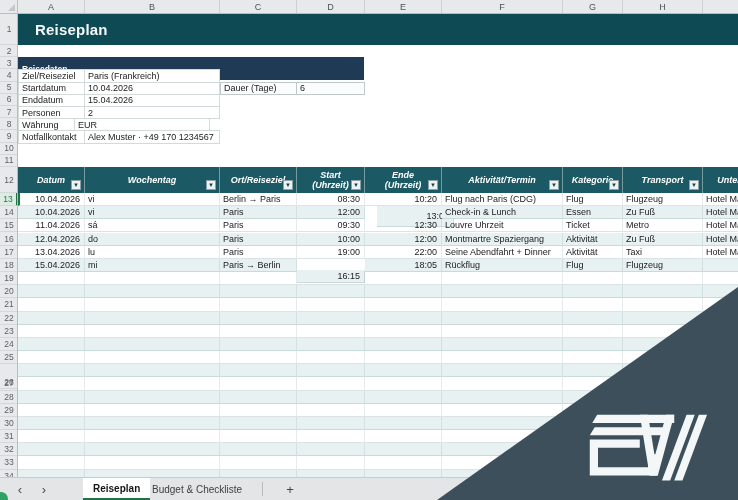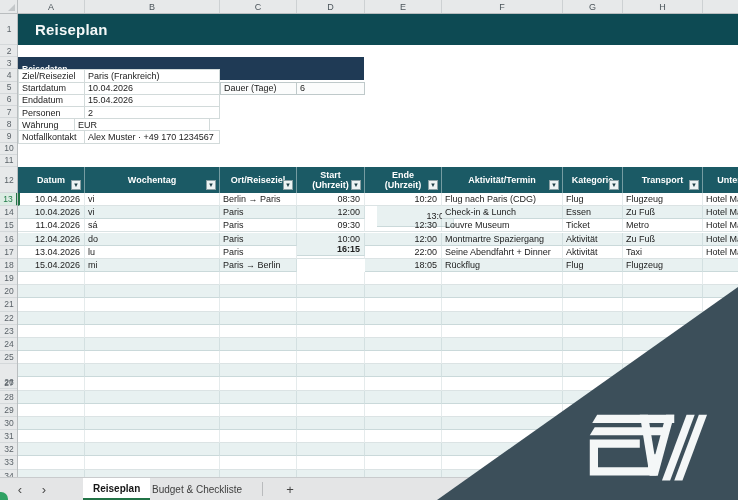--- a/index.html
+++ b/index.html
@@ -34,21 +34,21 @@
   .cell{position:absolute;box-sizing:border-box;font-size:9px;color:#1c1c1c;
         display:flex;align-items:center;overflow:hidden;white-space:nowrap;}
   .info-label{border:1px solid #d2dada;padding-left:3px;background:#fff;}
   .info-value{border:1px solid #d2dada;padding-left:3px;background:#fff;}
   .dauer{border:1px solid #bfc9ca;padding-left:3px;background:#fbfcfc;}
 
   
   .th{position:absolute;background:#1b5a65;color:#fff;box-sizing:border-box;
       border-right:1px solid rgba(255,255,255,.4);display:flex;flex-direction:column;
       align-items:center;justify-content:center;font-size:9px;font-weight:bold;line-height:10px;
-      text-align:center;overflow:hidden;}
+      text-align:center;overflow:hidden;font-style:italic;}
   .filterbtn{position:absolute;right:3px;bottom:3px;width:10px;height:10px;background:#edf3f3;
       border:1px solid #8aa0a4;box-sizing:border-box;display:flex;align-items:center;justify-content:center;
       color:#1d3d44;font-size:6px;line-height:6px;font-weight:normal;}
 
   
   .drow-cell{border-right:1px solid rgba(127,157,160,.20);border-bottom:1px solid rgba(127,157,160,.28);
       padding:0 3px;}
   .al-r{justify-content:flex-end;padding-right:4px;}
   .band{background:#e8f1f1;}
   .sel-cell{border-left:2px solid #217346;}
@@ -216,21 +216,21 @@
         <div class="cell drow-cell band al-r" style="left: 359px; top: 192.17px; width: 77px; height: 21px;">13:00</div>
         <div class="cell drow-cell band" style="left: 424px; top: 192.17px; width: 121px; height: 13.17px;">Check-in &amp; Lunch</div>
         <div class="cell drow-cell band" style="left: 545px; top: 192.17px; width: 60px; height: 13.17px;">Essen</div>
         <div class="cell drow-cell band" style="left: 605px; top: 192.17px; width: 80px; height: 13.17px;">Zu Fuß</div>
         <div class="cell drow-cell band" style="left: 685px; top: 192.17px; width: 75px; height: 13.17px;">Hotel Mar</div>
         <div class="cell drow-cell al-r" style="left: 0px; top: 205.34px; width: 67px; height: 13.17px;">11.04.2026</div>
         <div class="cell drow-cell" style="left: 67px; top: 205.34px; width: 135px; height: 13.17px;">sá</div>
         <div class="cell drow-cell" style="left: 202px; top: 205.34px; width: 77px; height: 13.17px;">Paris</div>
         <div class="cell drow-cell al-r" style="left: 279px; top: 205.34px; width: 68px; height: 13.17px;">09:30</div>
         <div class="cell drow-cell al-r" style="left: 347px; top: 205.34px; width: 77px; height: 13.17px;">12:30</div>
-        <div class="cell drow-cell" style="left: 424px; top: 205.34px; width: 121px; height: 13.17px;">Louvre Museum</div>
+        <div class="cell drow-cell" style="left: 424px; top: 205.34px; width: 121px; height: 13.17px;">Louvre Uhrzeit</div>
         <div class="cell drow-cell" style="left: 545px; top: 205.34px; width: 60px; height: 13.17px;">Ticket</div>
         <div class="cell drow-cell" style="left: 605px; top: 205.34px; width: 80px; height: 13.17px;">Metro</div>
         <div class="cell drow-cell" style="left: 685px; top: 205.34px; width: 75px; height: 13.17px;">Hotel Mar</div>
         <div class="cell drow-cell band al-r" style="left: 0px; top: 218.51px; width: 67px; height: 13.17px;">12.04.2026</div>
         <div class="cell drow-cell band" style="left: 67px; top: 218.51px; width: 135px; height: 13.17px;">do</div>
         <div class="cell drow-cell band" style="left: 202px; top: 218.51px; width: 77px; height: 13.17px;">Paris</div>
         <div class="cell drow-cell band al-r" style="left: 279px; top: 218.51px; width: 68px; height: 13.17px;">10:00</div>
         <div class="cell drow-cell band al-r" style="left: 347px; top: 218.51px; width: 77px; height: 13.17px;">12:00</div>
         <div class="cell drow-cell band" style="left: 424px; top: 218.51px; width: 121px; height: 13.17px;">Montmartre Spaziergang</div>
         <div class="cell drow-cell band" style="left: 545px; top: 218.51px; width: 60px; height: 13.17px;">Aktivität</div>
@@ -241,21 +241,21 @@
         <div class="cell drow-cell" style="left: 202px; top: 231.68px; width: 77px; height: 13.17px;">Paris</div>
         <div class="cell drow-cell al-r" style="left: 279px; top: 231.68px; width: 68px; height: 13.17px;">19:00</div>
         <div class="cell drow-cell al-r" style="left: 347px; top: 231.68px; width: 77px; height: 13.17px;">22:00</div>
         <div class="cell drow-cell" style="left: 424px; top: 231.68px; width: 121px; height: 13.17px;">Seine Abendfahrt + Dinner</div>
         <div class="cell drow-cell" style="left: 545px; top: 231.68px; width: 60px; height: 13.17px;">Aktivität</div>
         <div class="cell drow-cell" style="left: 605px; top: 231.68px; width: 80px; height: 13.17px;">Taxi</div>
         <div class="cell drow-cell" style="left: 685px; top: 231.68px; width: 75px; height: 13.17px;">Hotel Mar</div>
         <div class="cell drow-cell band al-r" style="left: 0px; top: 244.85px; width: 67px; height: 13.17px;">15.04.2026</div>
         <div class="cell drow-cell band" style="left: 67px; top: 244.85px; width: 135px; height: 13.17px;">mi</div>
         <div class="cell drow-cell band" style="left: 202px; top: 244.85px; width: 77px; height: 13.17px;">Paris → Berlin</div>
-        <div class="cell drow-cell band al-r" style="left: 279px; top: 229px; width: 68px; height: 13.17px; font-weight: bold;">16:15</div>
+        <div class="cell drow-cell band al-r" style="left: 279px; top: 256px; width: 68px; height: 13.17px;">16:15</div>
         <div class="cell drow-cell band al-r" style="left: 347px; top: 244.85px; width: 77px; height: 13.17px;">18:05</div>
         <div class="cell drow-cell band" style="left: 424px; top: 244.85px; width: 121px; height: 13.17px;">Rückflug</div>
         <div class="cell drow-cell band" style="left: 545px; top: 244.85px; width: 60px; height: 13.17px;">Flug</div>
         <div class="cell drow-cell band" style="left: 605px; top: 244.85px; width: 80px; height: 13.17px;">Flugzeug</div>
         <div class="cell drow-cell band" style="left: 685px; top: 244.85px; width: 75px; height: 13.17px;"></div>
         <div class="cell drow-cell al-r" style="left: 0px; top: 258.02px; width: 67px; height: 13.17px;"></div>
         <div class="cell drow-cell" style="left: 67px; top: 258.02px; width: 135px; height: 13.17px;"></div>
         <div class="cell drow-cell" style="left: 202px; top: 258.02px; width: 77px; height: 13.17px;"></div>
         <div class="cell drow-cell al-r" style="left: 279px; top: 258.02px; width: 68px; height: 13.17px;"></div>
         <div class="cell drow-cell al-r" style="left: 347px; top: 258.02px; width: 77px; height: 13.17px;"></div>

